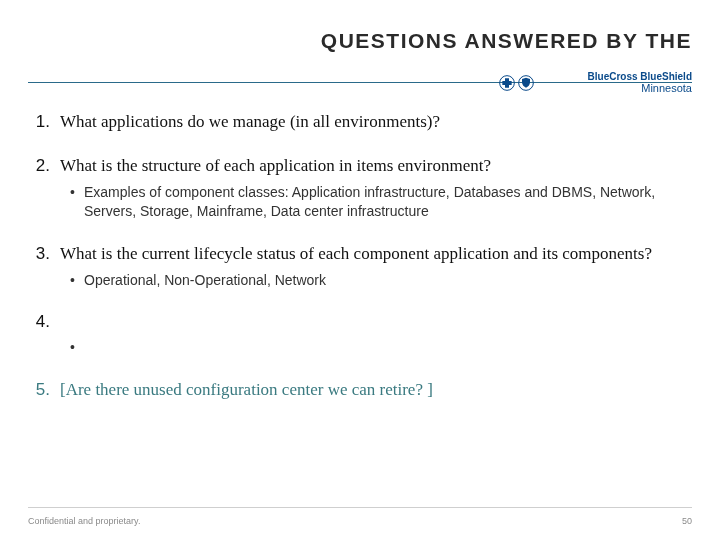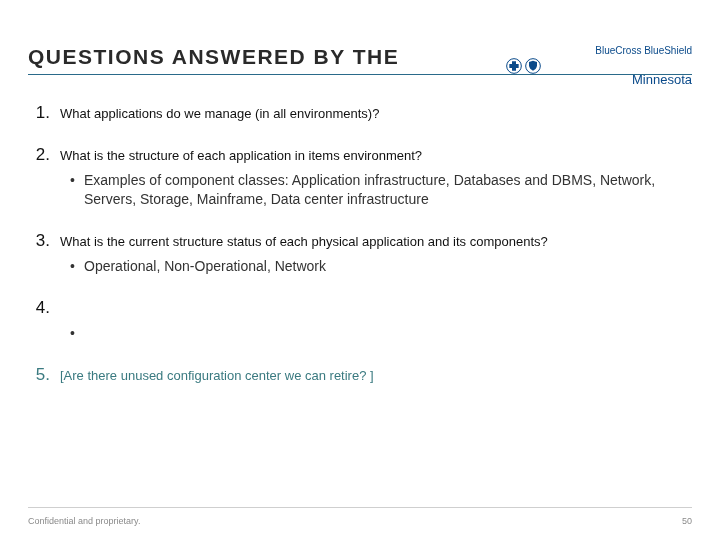--- a/index.html
+++ b/index.html
@@ -16,20 +16,21 @@
     padding: 28px 28px 0 28px;
     position: relative;
   }
   .title-row {
     display: flex;
     align-items: flex-end;
     justify-content: space-between;
     border-bottom: 1px solid #2a6a8a;
     padding-bottom: 4px;
     margin-bottom: 28px;
+    flex-direction: column;
   }
   .title {
     font-size: 21px;
     font-weight: 700;
     letter-spacing: 1.5px;
     color: #2a2a2a;
     line-height: 1.25;
   }
   .logo {
     display: flex;
@@ -38,38 +39,39 @@
     padding-bottom: 2px;
     transform: translateY(18px);
   }
   .logo-icons { display: flex; gap: 3px; }
   .logo-icon {
     width: 16px; height: 16px;
     display: flex; align-items: center; justify-content: center;
   }
   .logo-icon svg { width: 16px; height: 16px; }
   .logo-text { display: flex; flex-direction: column; line-height: 1; }
-  .logo-main { font-size: 10px; font-weight: 400; color: #0a4a8a; white-space: nowrap; margin-left: 48px; }
-  .logo-sub  { font-size: 13px;  font-weight: 400; color: #0a4a8a; text-align: right; margin-top: 17px; }
+  .logo-main { font-size: 10px; font-weight: 700; color: #0a4a8a; white-space: nowrap; margin-left: 48px; }
+  .logo-sub  { font-size: 11px;  font-weight: 400; color: #0a4a8a; text-align: right; margin-top: 1px; }
 
   .qlist { list-style: none; }
   .qitem { margin-bottom: 22px; }
   .qrow { display: flex; align-items: baseline; }
   .qnum {
     width: 32px;
     flex: 0 0 32px;
     font-size: 17px;
     color: #111;
     text-align: right;
     padding-right: 10px;
   }
   .qtext {
-    font-size: 13px;
+    font-size: 17px;
     color: #111;
     line-height: 1.3;
+    font-family: Liberation Serif, serif;
   }
   .sublist { list-style: none; margin-top: 6px; }
   .subitem {
     display: flex;
     align-items: baseline;
     padding-left: 42px;
     font-size: 14px;
     color: #333;
     line-height: 1.35;
     margin-top: 2px;
@@ -142,21 +144,21 @@
         <li class="subitem">
           <span class="bullet">•</span>
           <span>Examples of component classes: Application infrastructure, Databases and DBMS, Network, Servers, Storage, Mainframe, Data center infrastructure</span>
         </li>
       </ul>
     </li>
 
     <li class="qitem">
       <div class="qrow">
         <span class="qnum">3.</span>
-        <span class="qtext">What is the current structure status of each physical application and its components?</span>
+        <span class="qtext">What is the current lifecycle status of each component application and its components?</span>
       </div>
       <ul class="sublist">
         <li class="subitem">
           <span class="bullet">•</span>
           <span>Operational, Non-Operational, Network</span>
         </li>
       </ul>
     </li>
 
     <li class="qitem">

